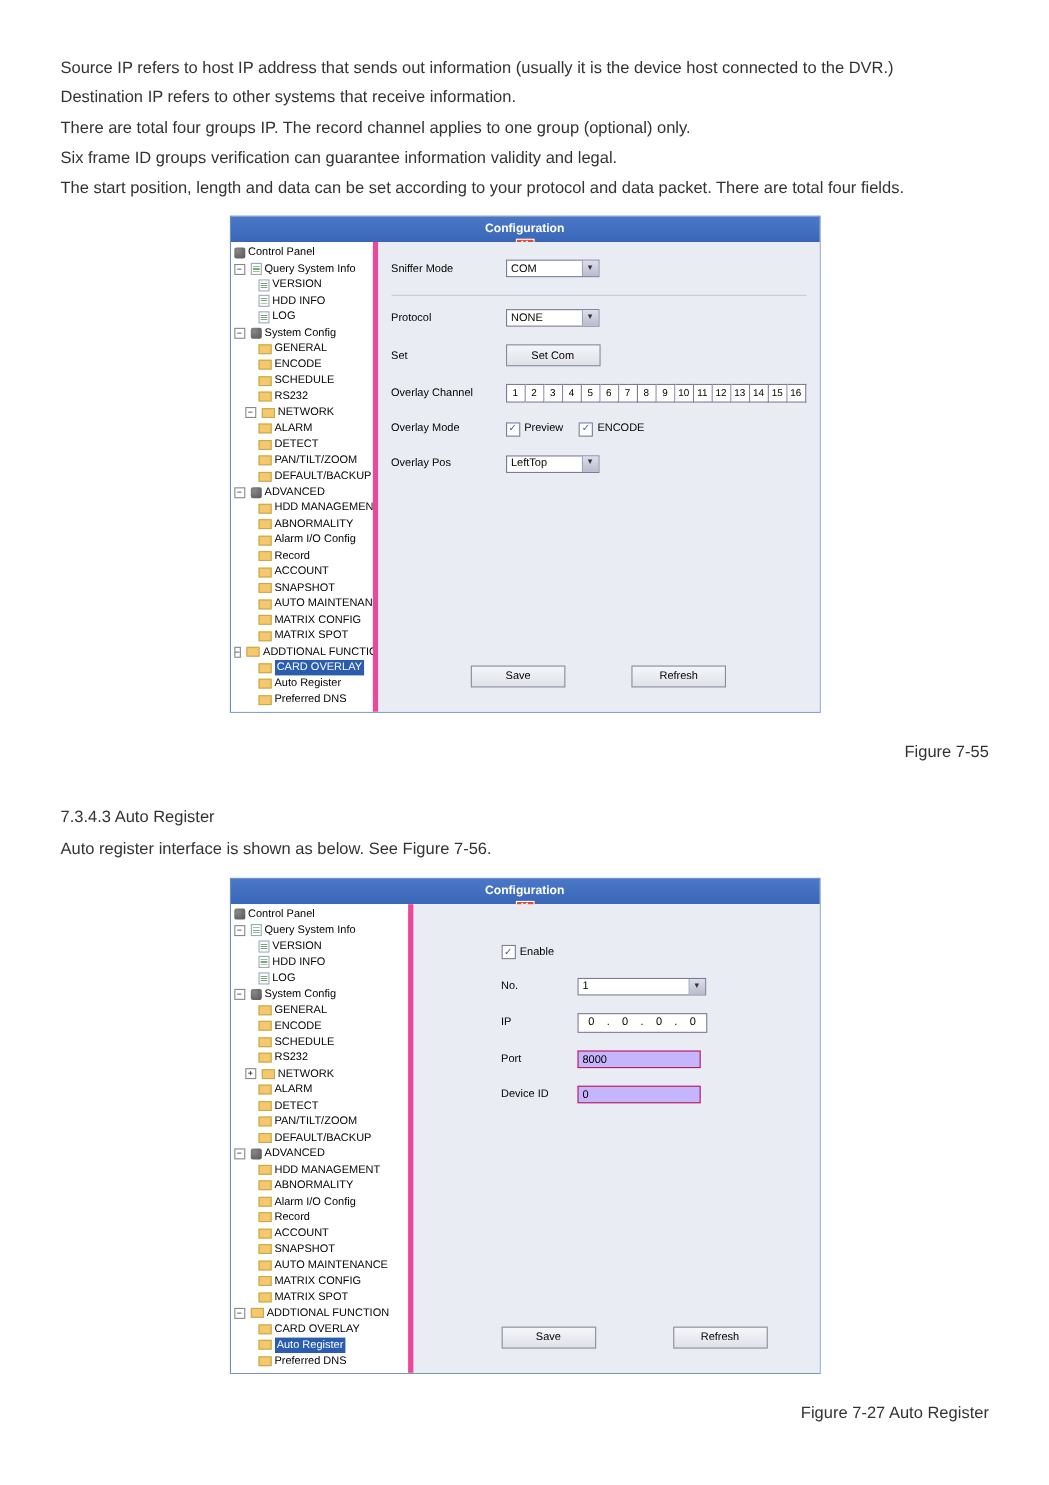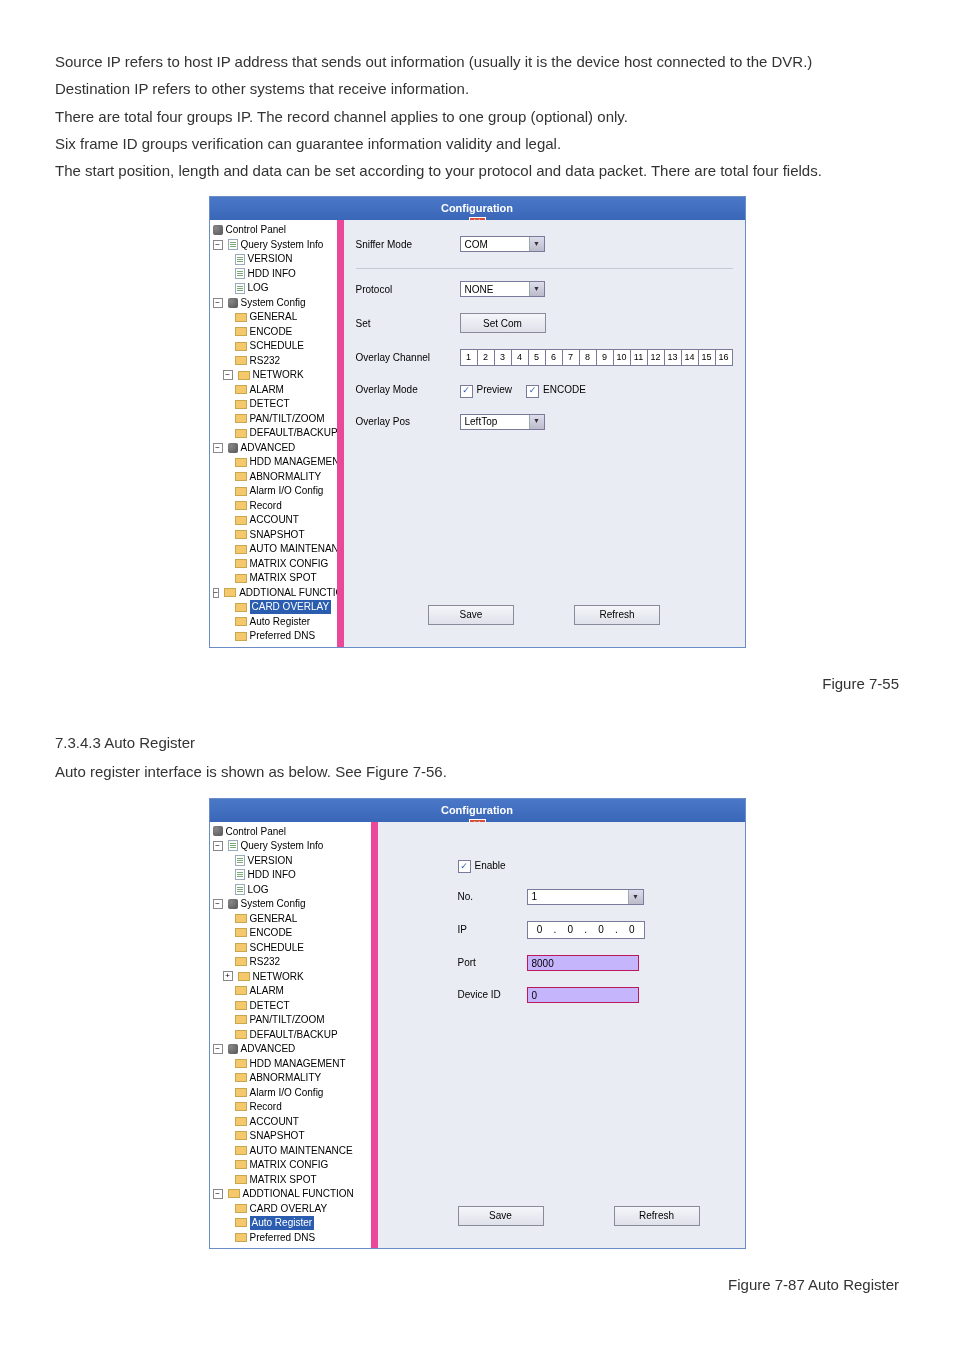--- a/index.html
+++ b/index.html
@@ -49,21 +49,21 @@
     line-height: 1;
   }
   .winbody {
     display: flex;
     min-height: 340px;
     background: #e9ecf3;
   }
   .tree {
     width: 155px;
     background: #fff;
-    border-right: 7px solid #ec4899;
+    border-right: 5px solid #ec4899;
     padding: 3px 3px;
     font-size: 10px;
     line-height: 1.35;
     color: #000;
     overflow: hidden;
   }
   .tree-item {
     white-space: nowrap;
     padding: 0 0 1px 0;
     display: flex;
@@ -537,13 +537,13 @@
         <input class="textin" style="width: 112px;" value="0">
       </div>
       <div class="panel-bottom" style="justify-content:flex-start; gap:70px; padding-left:0;">
         <span class="btn">Save</span>
         <span class="btn">Refresh</span>
       </div>
     </div>
   </div>
 </div>
 
-<div class="fig-caption">Figure 7-87 Auto Register</div>
+<div class="fig-caption">Figure 7-27 Auto Register</div>
 
 </body></html>

